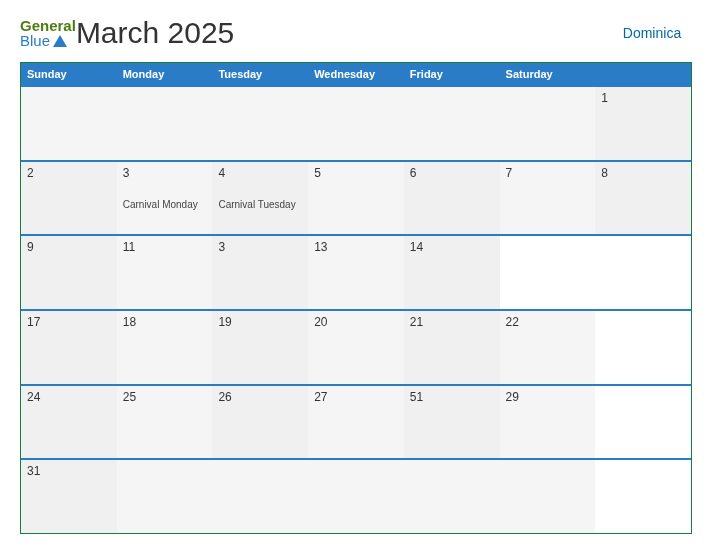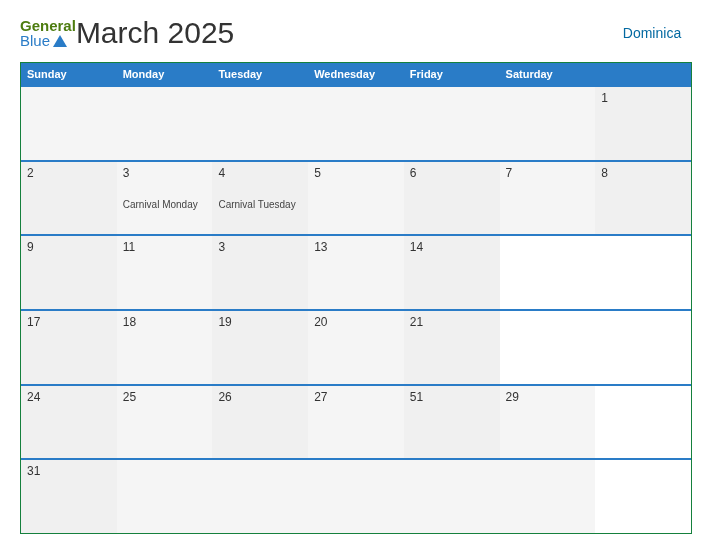--- a/index.html
+++ b/index.html
@@ -201,20 +201,23 @@
         </div>
         <div class="cal-cell">
           <div class="day-num">19</div>
         </div>
         <div class="cal-cell">
           <div class="day-num">20</div>
         </div>
         <div class="cal-cell">
           <div class="day-num">21</div>
         </div>
+        <div class="cal-cell">
+          <div class="day-num">22</div>
+        </div>
       </div>
       <div class="cal-week">
         <div class="cal-cell">
           <div class="day-num">24</div>
         </div>
         <div class="cal-cell">
           <div class="day-num">25</div>
         </div>
         <div class="cal-cell">
           <div class="day-num">26</div>

